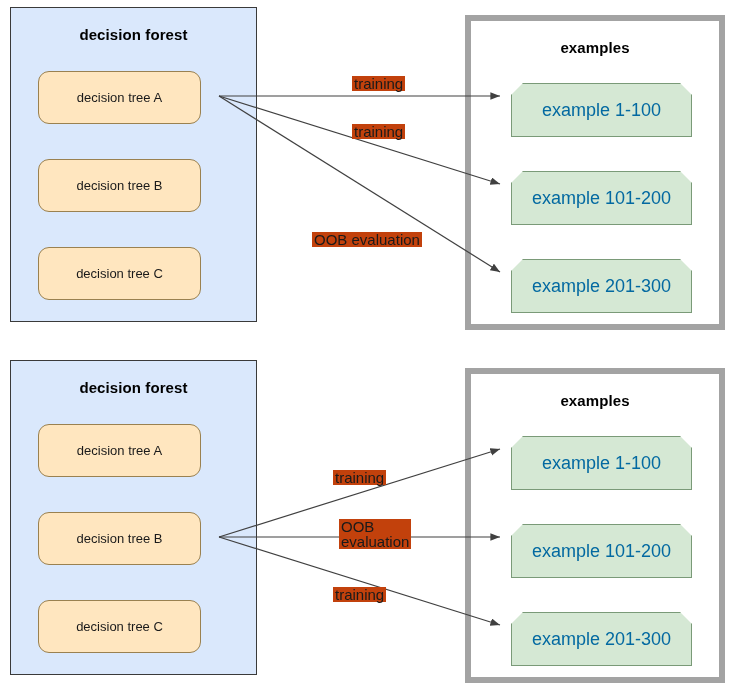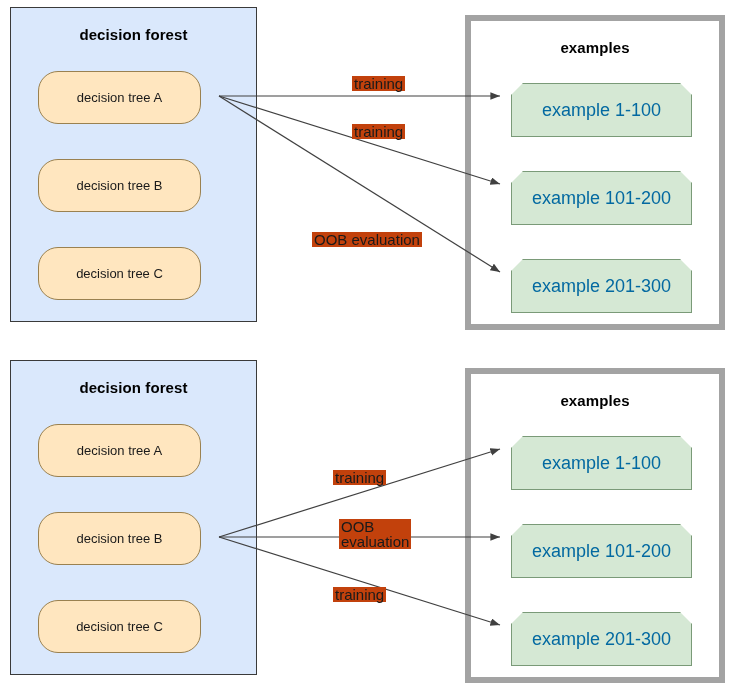--- a/index.html
+++ b/index.html
@@ -41,21 +41,21 @@
     text-align: center;
     font-size: 15px;
     font-weight: bold;
     color: #000000;
     letter-spacing: 0.1px;
   }
   .tree-box {
     position: absolute;
     background: #ffe6bf;
     border: 1px solid #9a8150;
-    border-radius: 20px;
+    border-radius: 11px;
     box-sizing: border-box;
     display: flex;
     align-items: center;
     justify-content: center;
     font-size: 13px;
     color: #1a1a1a;
   }
   .example-box {
     position: absolute;
     background: #d5e8d4;

